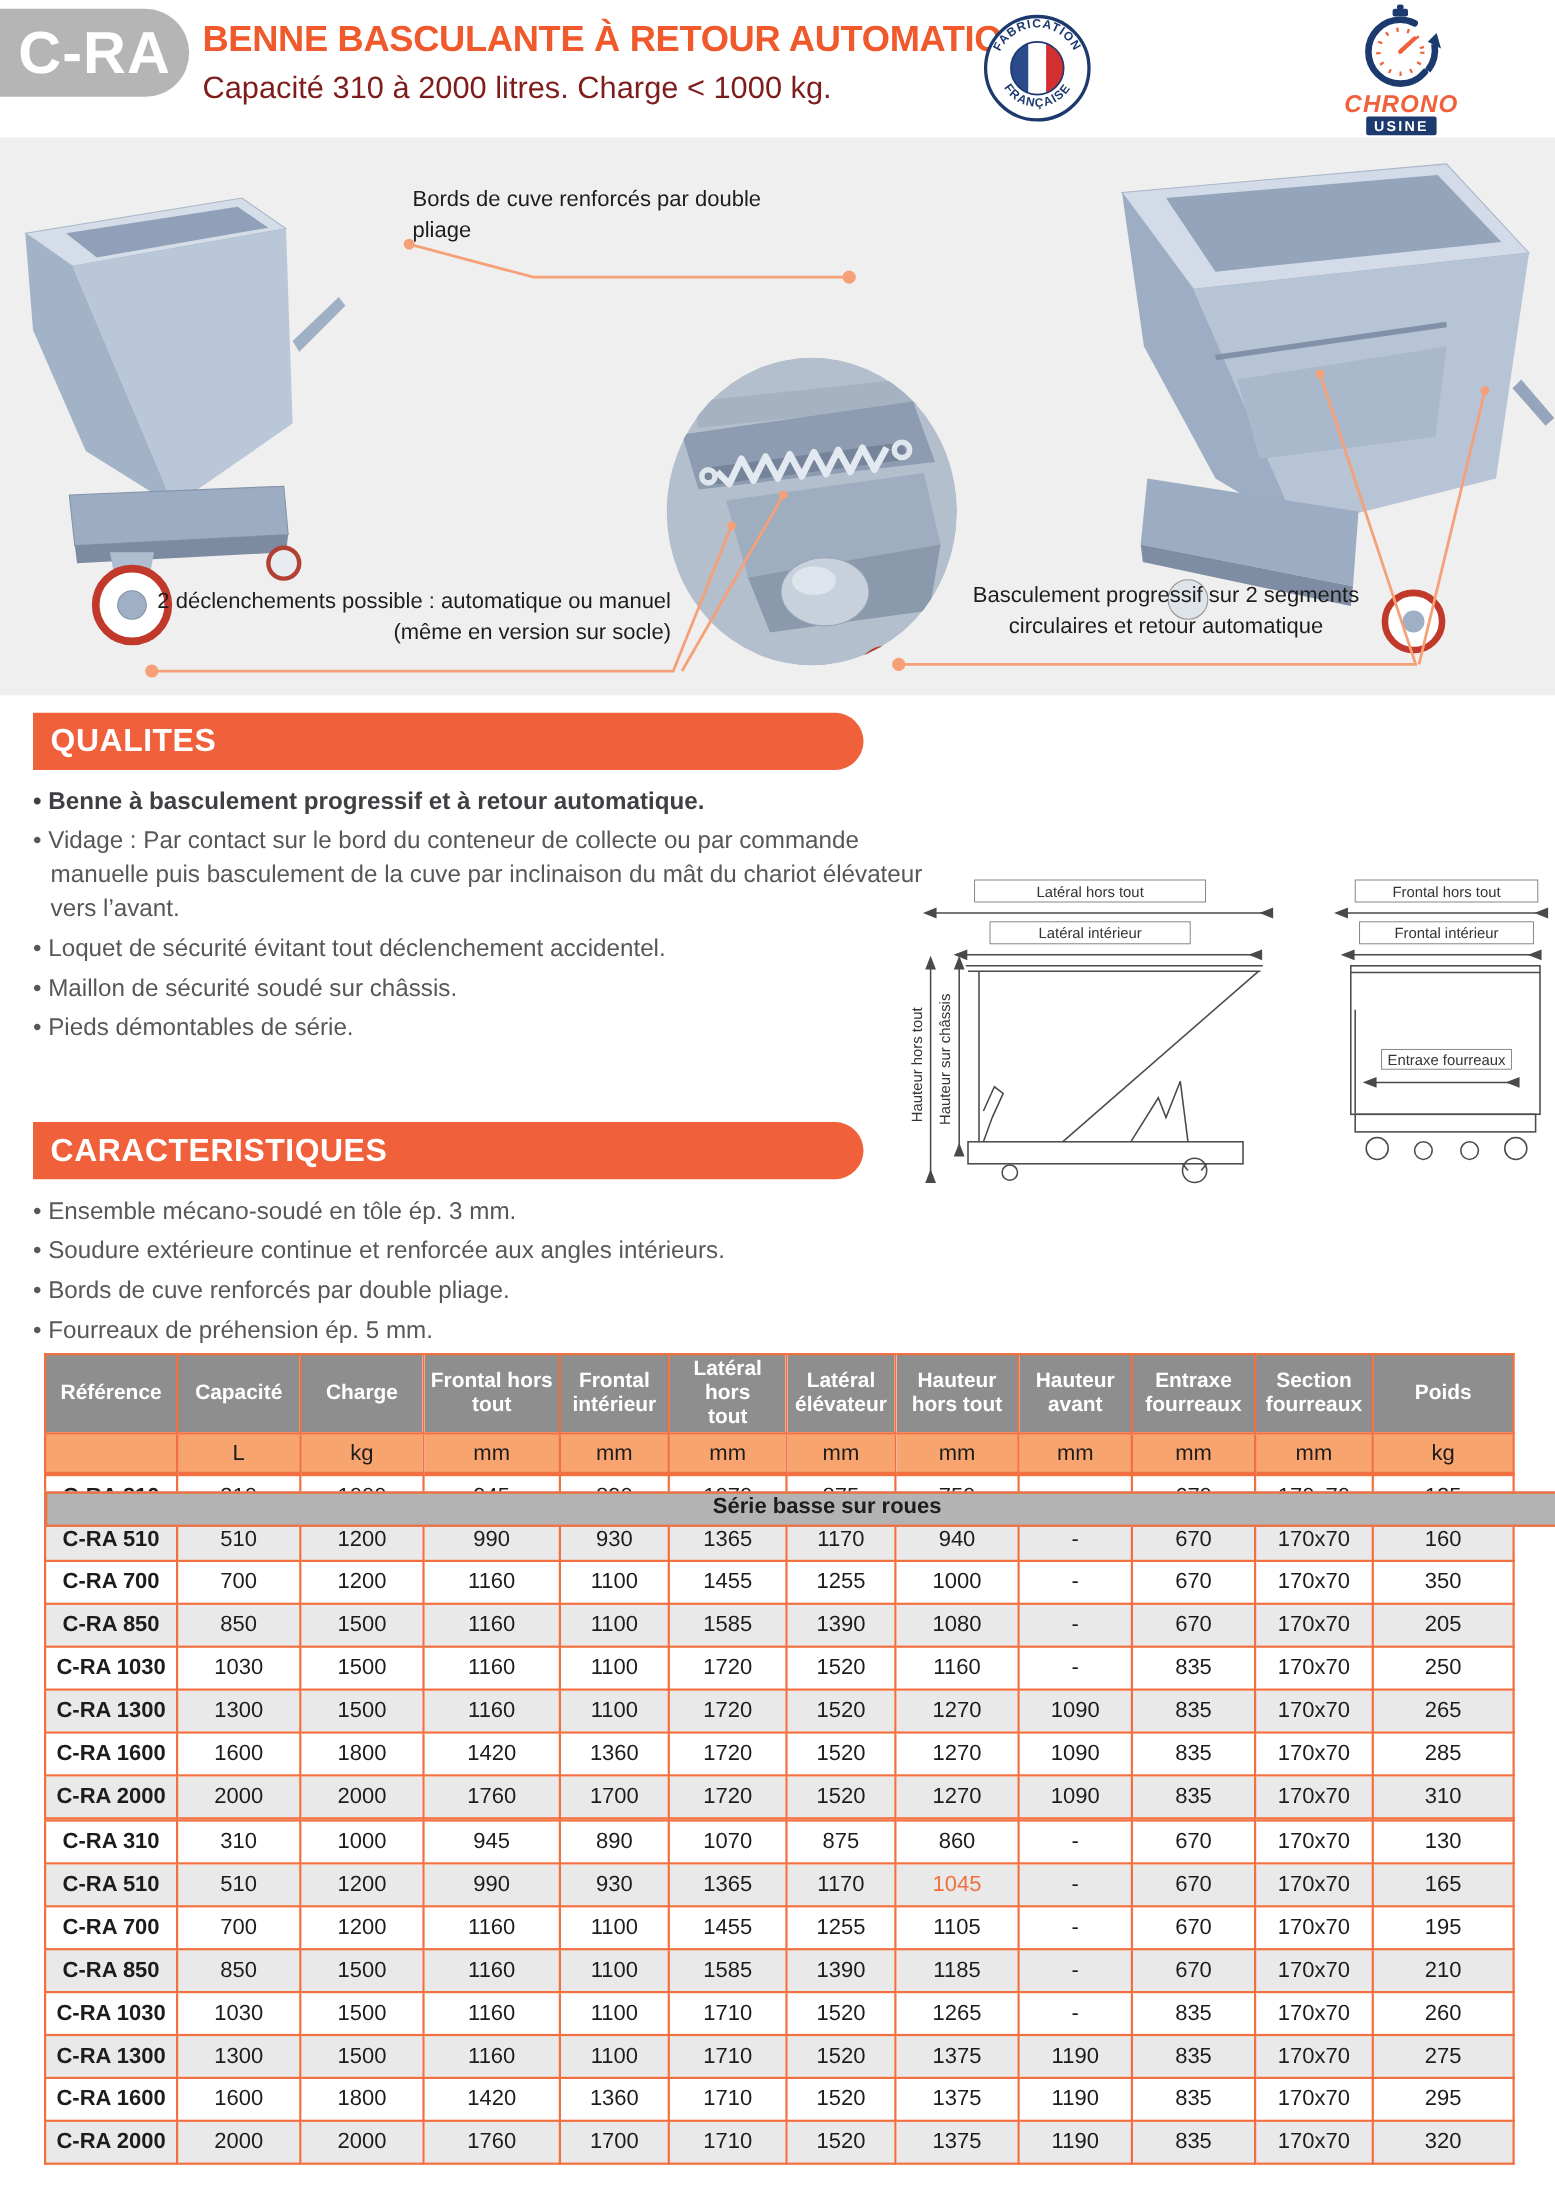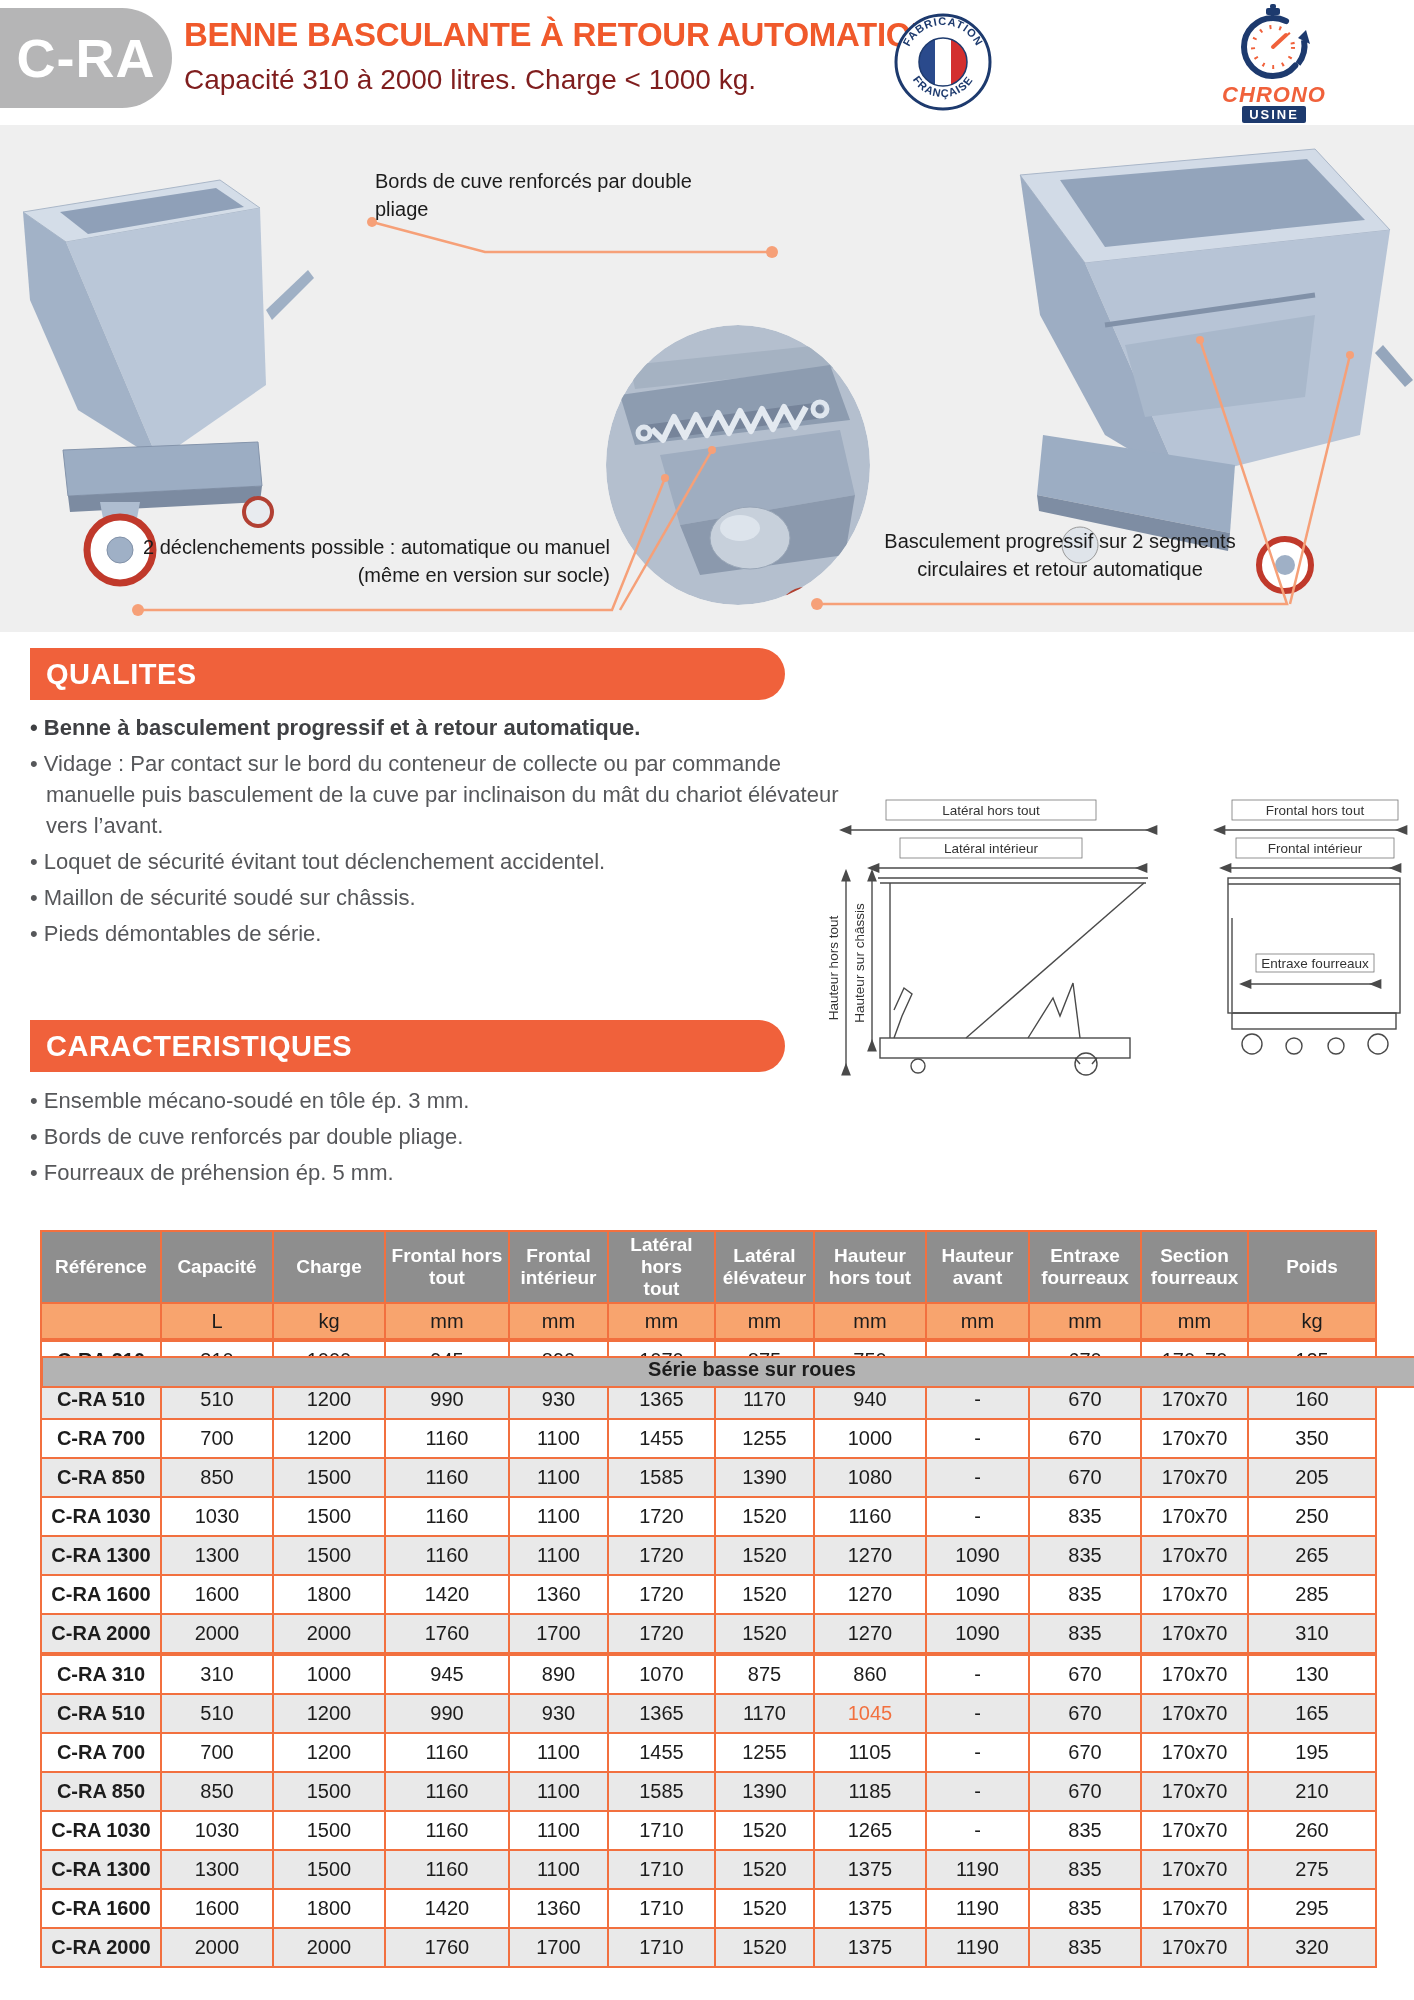--- a/index.html
+++ b/index.html
@@ -1,19 +1,19 @@
 <!DOCTYPE html>
 <html><head>
 <meta charset="utf-8">
 <style>
   html,body{margin:0;padding:0;background:#fff;}
   .page{position:relative;width:1414px;height:2000px;background:#fff;overflow:hidden;
         font-family:"Liberation Sans",sans-serif;}
   
-  .hdr-badge{position:absolute;left:0;top:8px;width:172px;height:100px;background:#b5b5b6;
+  .hdr-badge{position:absolute;left:0;top:8px;width:172px;height:80px;background:#b5b5b6;
              border-radius:0 50px 50px 0;display:flex;align-items:center;justify-content:center;}
   .hdr-badge span{color:#fff;font-size:54px;font-weight:bold;letter-spacing:1px;}
   .hdr-title{position:absolute;left:184px;top:16px;font-size:33px;font-weight:bold;color:#f0592b;letter-spacing:-0.3px;}
   .hdr-sub{position:absolute;left:184px;top:64px;font-size:28px;color:#7f1d1d;}
   .ff-badge{position:absolute;left:893px;top:12px;}
   .chrono{position:absolute;left:1212px;top:2px;}
   
   .band{position:absolute;left:0;top:125px;width:1414px;height:507px;background:#efefef;}
   .photo{position:absolute;}
   .leaders{position:absolute;left:0;top:0;width:1414px;height:507px;pointer-events:none;}
@@ -245,20 +245,21 @@
     <rect class="dbx" x="428" y="156" width="118" height="18"></rect>
     <text class="dlab" x="487" y="170" text-anchor="middle">Entraxe fourreaux</text>
     <line class="dln" x1="422" y1="186" x2="552" y2="186" marker-start="url(#ah)" marker-end="url(#ah)"></line>
   </svg>
 
   <div class="banner c">
     <span>CARACTERISTIQUES</span>
   </div>
   <ul class="bullets c" id="c-list">
       <li>Ensemble mécano-soudé en tôle ép. 3 mm.</li>
+      <li>Soudure extérieure continue et renforcée aux angles intérieurs.</li>
       <li>Bords de cuve renforcés par double pliage.</li>
       <li>Fourreaux de préhension ép. 5 mm.</li>
     </ul>
 
   <table class="spec" id="spec-table">
     <colgroup>
       <col style="width:120px">
         <col style="width:112px">
         <col style="width:112px">
         <col style="width:124px">

